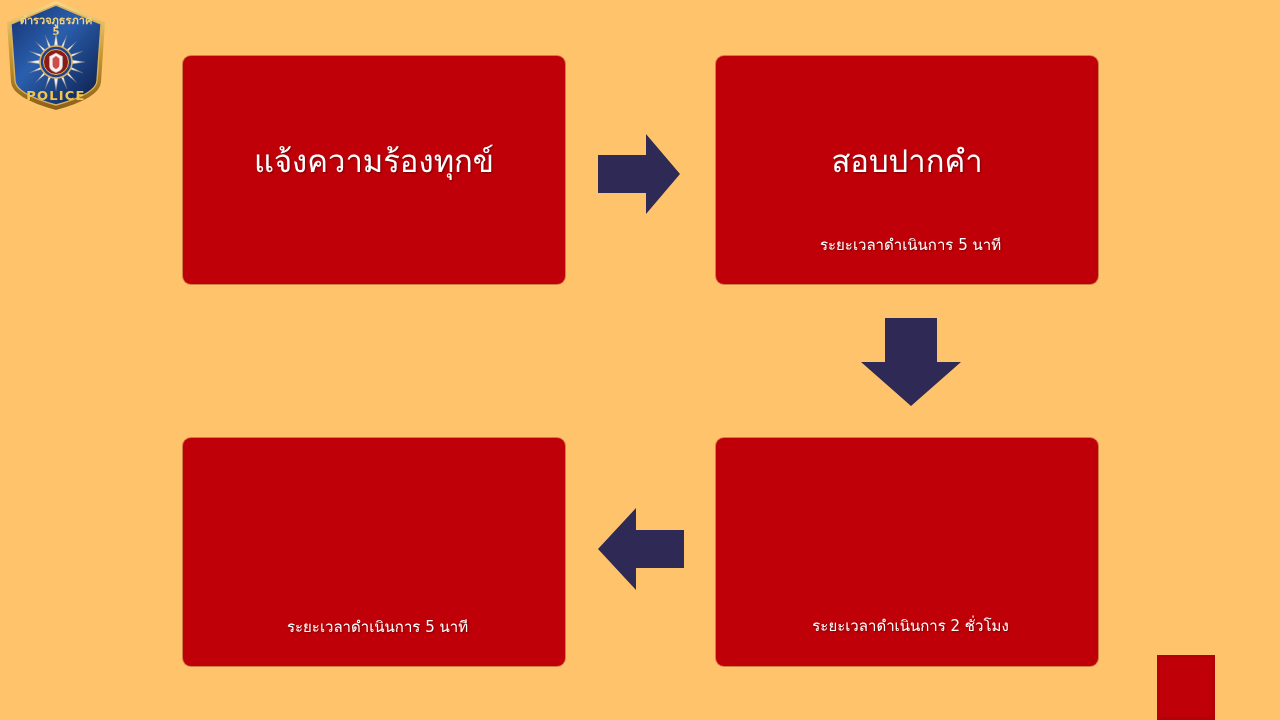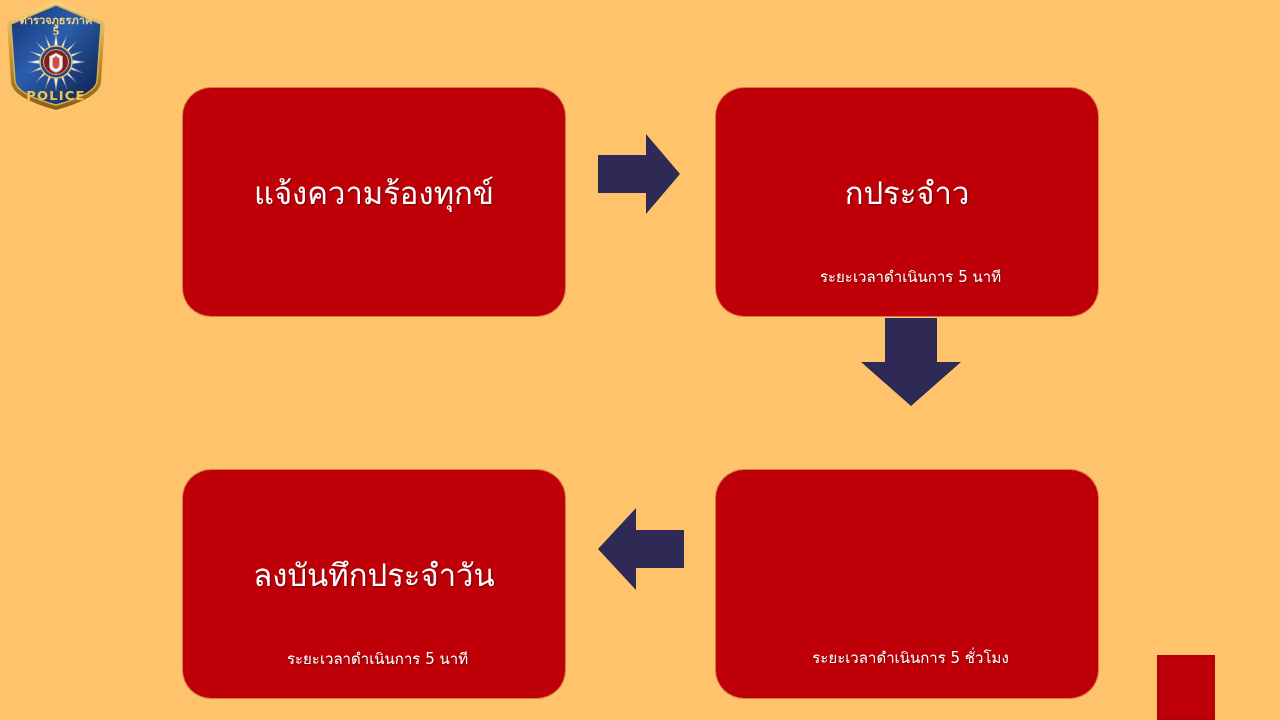--- a/index.html
+++ b/index.html
@@ -30,24 +30,23 @@
     width: 108px;
     height: 112px;
   }
 
   
   .pbox {
     position: absolute;
     width: 382px;
     height: 228px;
     background: #c00008;
-    border-radius: 28px;
+    border-radius: 8px;
     box-shadow: 0 0 0 1px rgba(120,0,5,0.35);
     box-sizing: border-box;
-    margin-top: 32px;
   }
   .pbox-1 { left: 183px; top: 56px; }
   .pbox-2 { left: 716px; top: 56px; }
   .pbox-3 { left: 716px; top: 438px; }
   .pbox-4 { left: 183px; top: 438px; }
 
   .pbox-title {
     position: absolute;
     left: 0;
     right: 0;
@@ -159,30 +158,29 @@
       <text x="54" y="100" font-size="13" font-weight="bold" fill="#f3c64a" text-anchor="middle" letter-spacing="1.2" font-family="DejaVu Sans, sans-serif">POLICE</text>
     </svg>
   </div>
 
   <div class="pbox pbox-1">
     <div class="pbox-title">แจ้งความร้องทุกข์</div>
 
   </div>
 
   <div class="pbox pbox-2">
-    <div class="pbox-title">กประจำว</div>
+    <div class="pbox-title">สอบปากคำ</div>
     <div class="pbox-sub">ระยะเวลาดำเนินการ 5 นาที</div>
   </div>
 
   <div class="pbox pbox-3">
-    <div class="pbox-sub">ระยะเวลาดำเนินการ 5 ชั่วโมง</div>
+    <div class="pbox-sub">ระยะเวลาดำเนินการ 2 ชั่วโมง</div>
   </div>
 
   <div class="pbox pbox-4">
-    <div class="pbox-title">ลงบันทึกประจำวัน</div>
     <div class="pbox-sub">ระยะเวลาดำเนินการ 5 นาที</div>
   </div>
 
   <div class="arrow arrow-right">
     <svg viewBox="0 0 82 80" width="82" height="80" aria-hidden="true">
       <path d="M0,21 L48,21 L48,0 L82,40 L48,80 L48,59 L0,59 Z" fill="#2e2a55"></path>
     </svg>
   </div>
 
   <div class="arrow arrow-down">

